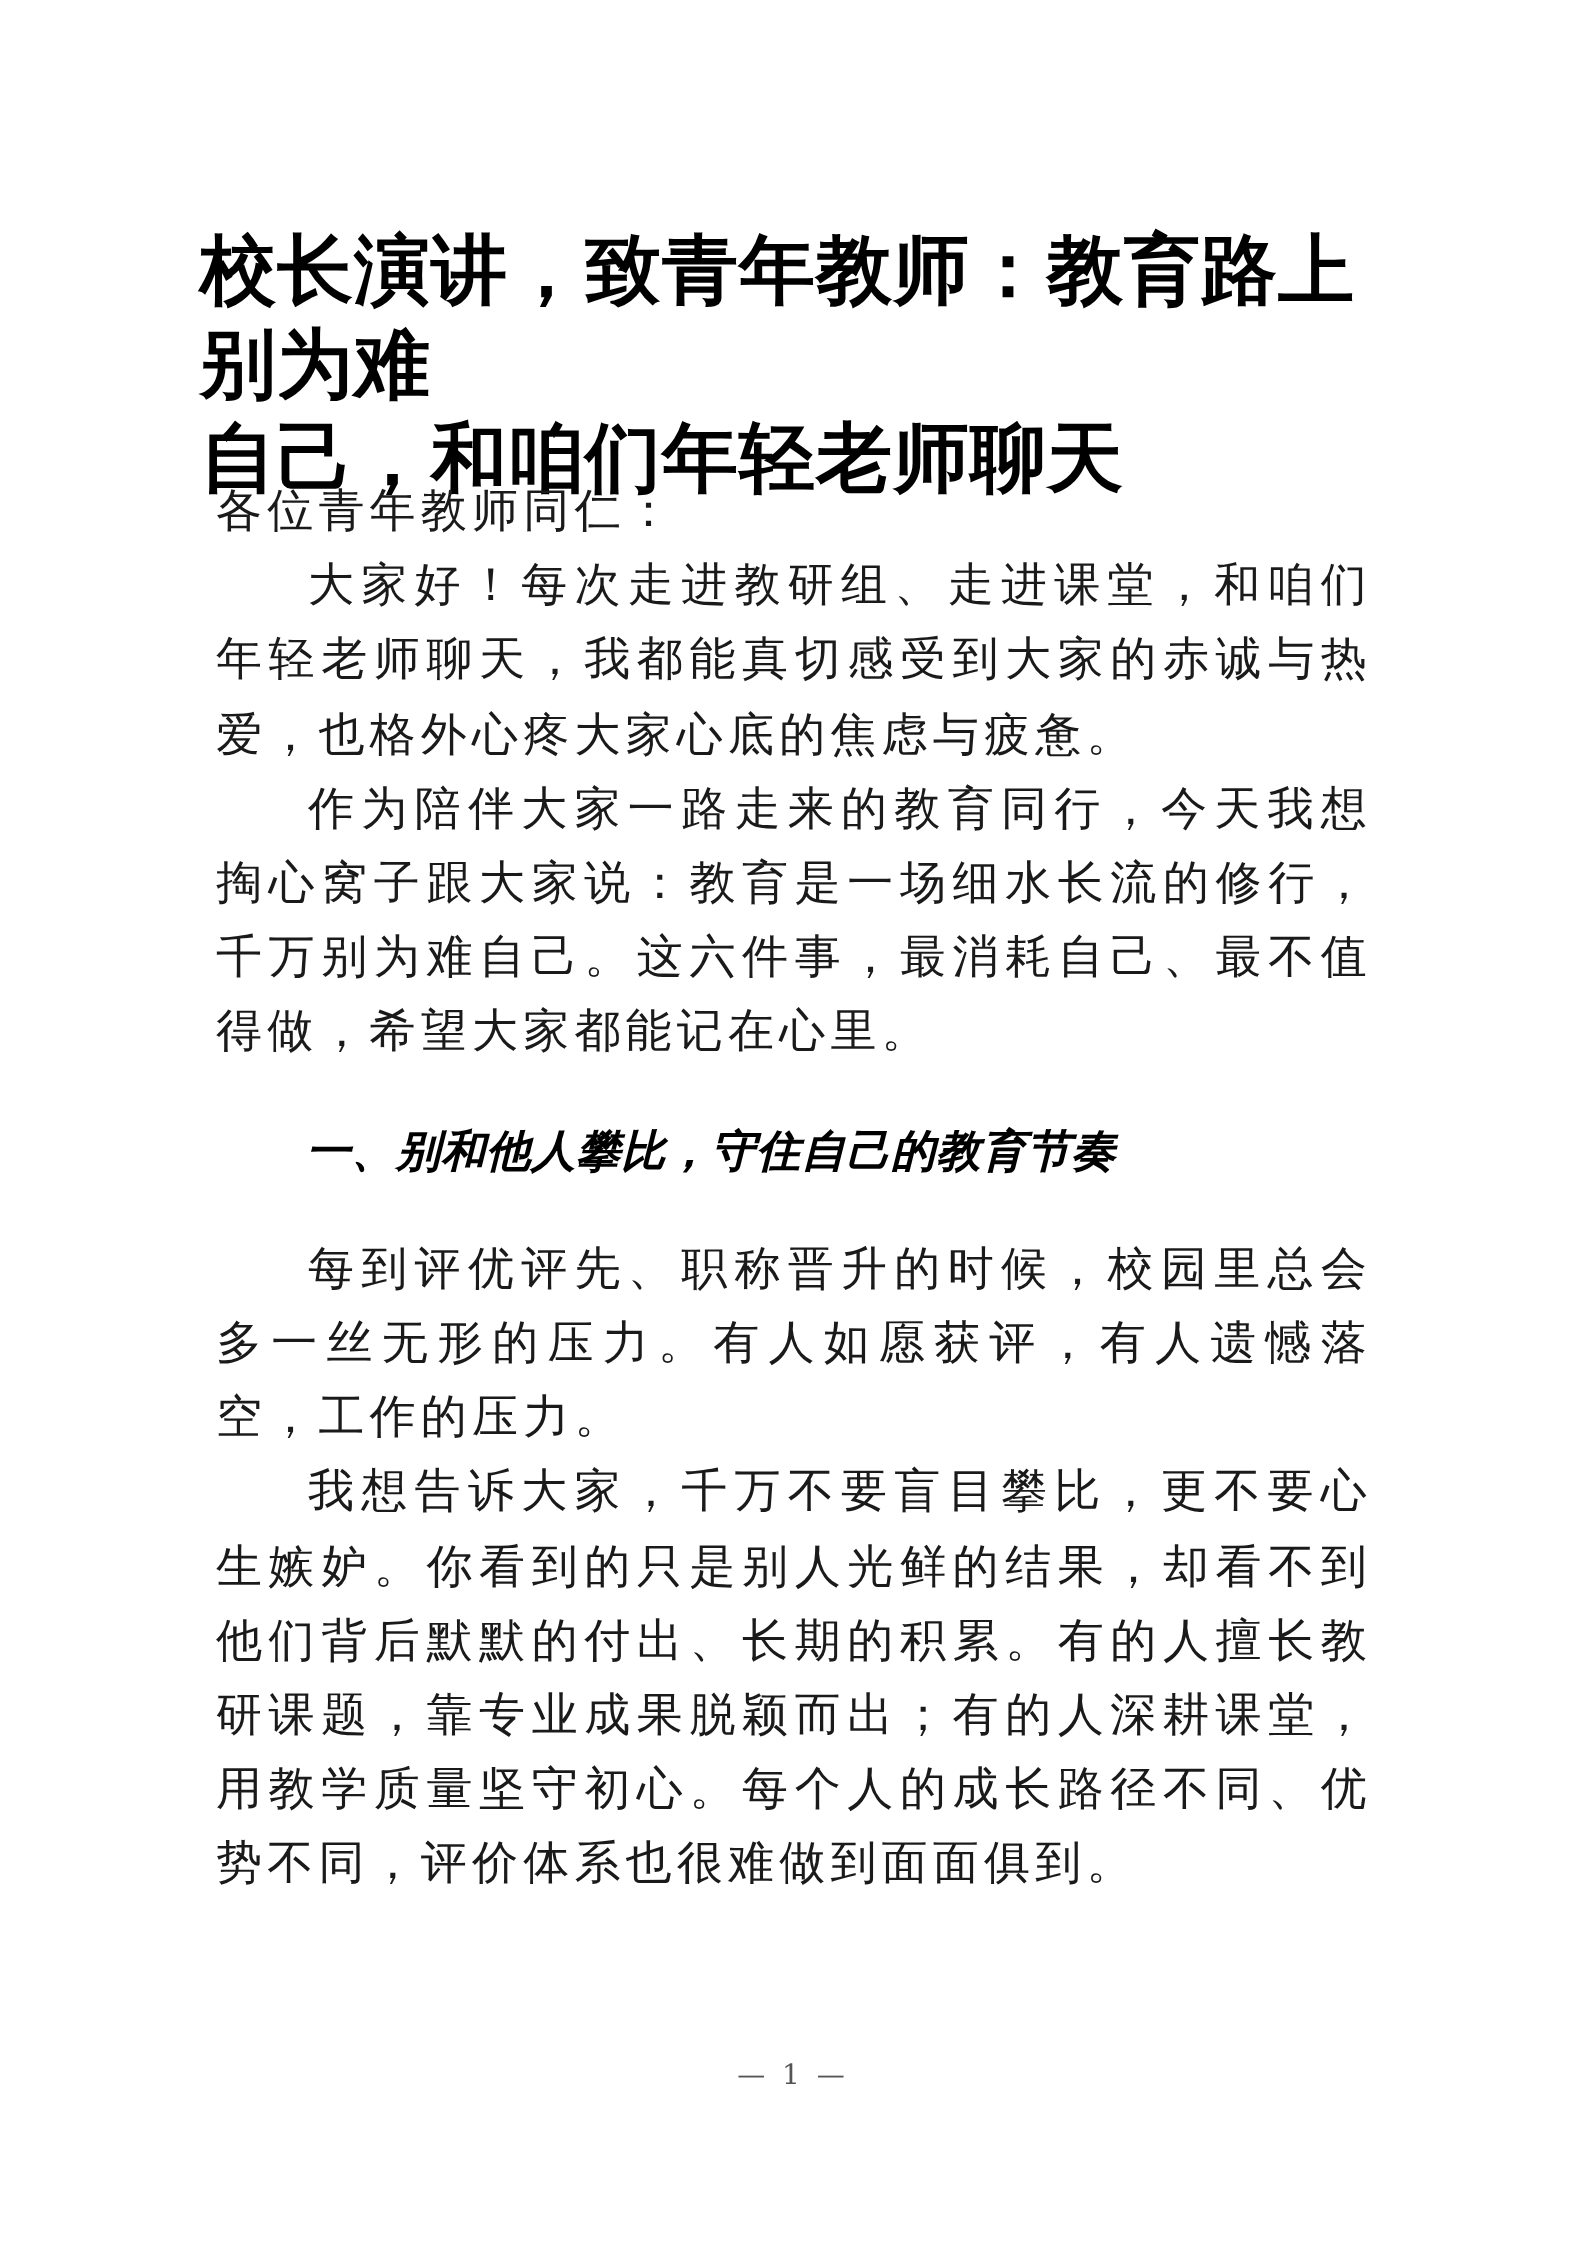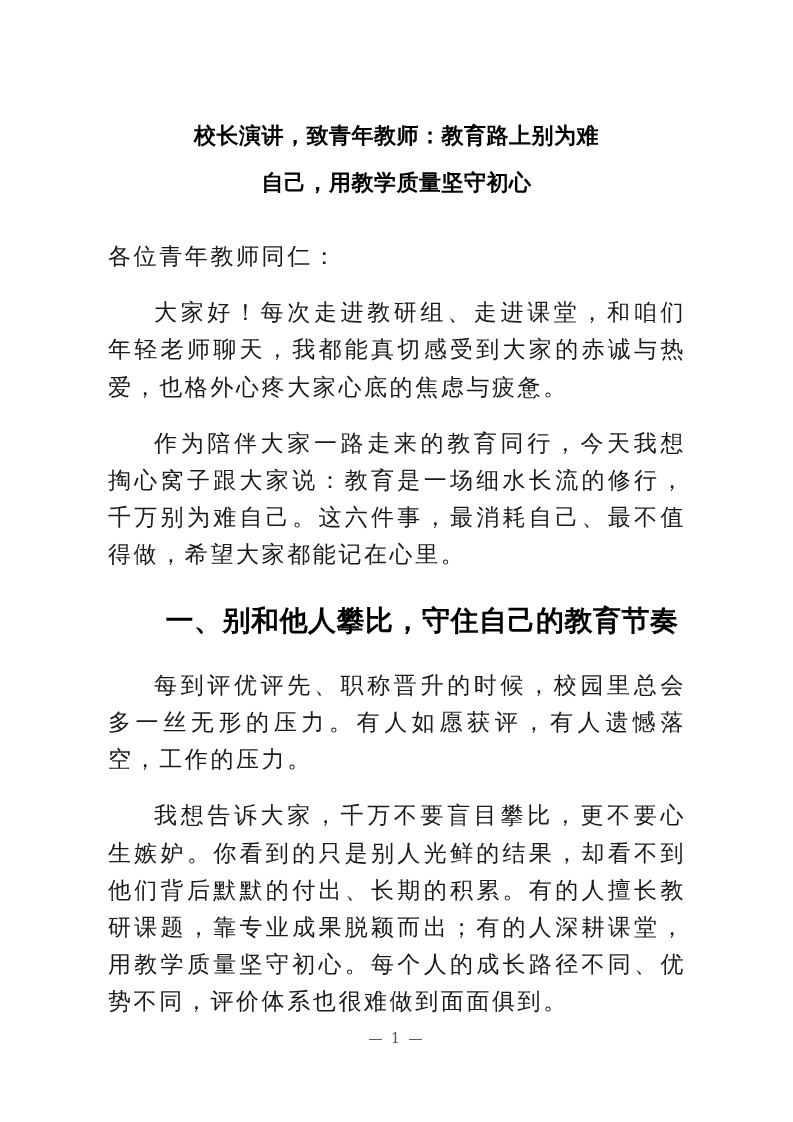--- a/index.html
+++ b/index.html
@@ -1,35 +1,35 @@
 <!DOCTYPE html>
 <html><head>
 <meta charset="utf-8">
 <style>
   html, body { margin: 0; padding: 0; background: #ffffff; }
   body { width: 793px; height: 1122px; position: relative; overflow: hidden;
          font-family: "DejaVu Serif", "Liberation Serif", serif; color: #111; }
   .title { position: absolute; left: 100px; width: 593px; top: 112px;
-           text-align: center; font-family: "DejaVu Sans", "Liberation Sans", sans-serif;
-           font-weight: bold; font-size: 22px; line-height: 47px; color: #000; letter-spacing: 0.5px; }
+           font-family: "DejaVu Sans", "Liberation Sans", sans-serif;
+           font-weight: bold; font-size: 38px; line-height: 47px; color: #000; letter-spacing: 0.5px; }
   .body { position: absolute; left: 108px; width: 578px; top: 238px; }
   .p { font-size: 23px; line-height: 37.2px; margin: 0; text-align: justify;
        text-align-last: left; letter-spacing: 2.6px; color: #1a1a1a; }
-  .indent { text-indent: 2em; margin-top: 19px; }
+  .indent { text-indent: 2em; }
   .h { font-family: "DejaVu Sans", "Liberation Sans", sans-serif; font-weight: bold;
-       font-size: 28px; line-height: 37.2px; text-indent: 2.05em; letter-spacing: 0.5px; color: #000; }
+       font-size: 22px; line-height: 37.2px; text-indent: 2.05em; letter-spacing: 0.5px; color: #000; font-style: italic; }
   .footer { position: absolute; top: 1030px; left: 0; width: 793px; text-align: center;
             font-size: 14px; color: #555; letter-spacing: 2px; }
 </style>
 </head>
 <body>
 
 <div class="title">
   <div>校长演讲，致青年教师：教育路上别为难</div>
-  <div>自己，用教学质量坚守初心</div>
+  <div>自己，和咱们年轻老师聊天</div>
 </div>
 
 <div class="body">
   <p class="p">各位青年教师同仁：</p>
   <p class="p indent">大家好！每次走进教研组、走进课堂，和咱们年轻老师聊天，我都能真切感受到大家的赤诚与热爱，也格外心疼大家心底的焦虑与疲惫。</p>
   <p class="p indent">作为陪伴大家一路走来的教育同行，今天我想掏心窝子跟大家说：教育是一场细水长流的修行，千万别为难自己。这六件事，最消耗自己、最不值得做，希望大家都能记在心里。</p>
   <p class="h">一、别和他人攀比，守住自己的教育节奏</p>
   <p class="p indent">每到评优评先、职称晋升的时候，校园里总会多一丝无形的压力。有人如愿获评，有人遗憾落空，工作的压力。</p>
   <p class="p indent">我想告诉大家，千万不要盲目攀比，更不要心生嫉妒。你看到的只是别人光鲜的结果，却看不到他们背后默默的付出、长期的积累。有的人擅长教研课题，靠专业成果脱颖而出；有的人深耕课堂，用教学质量坚守初心。每个人的成长路径不同、优势不同，评价体系也很难做到面面俱到。</p>
 </div>

